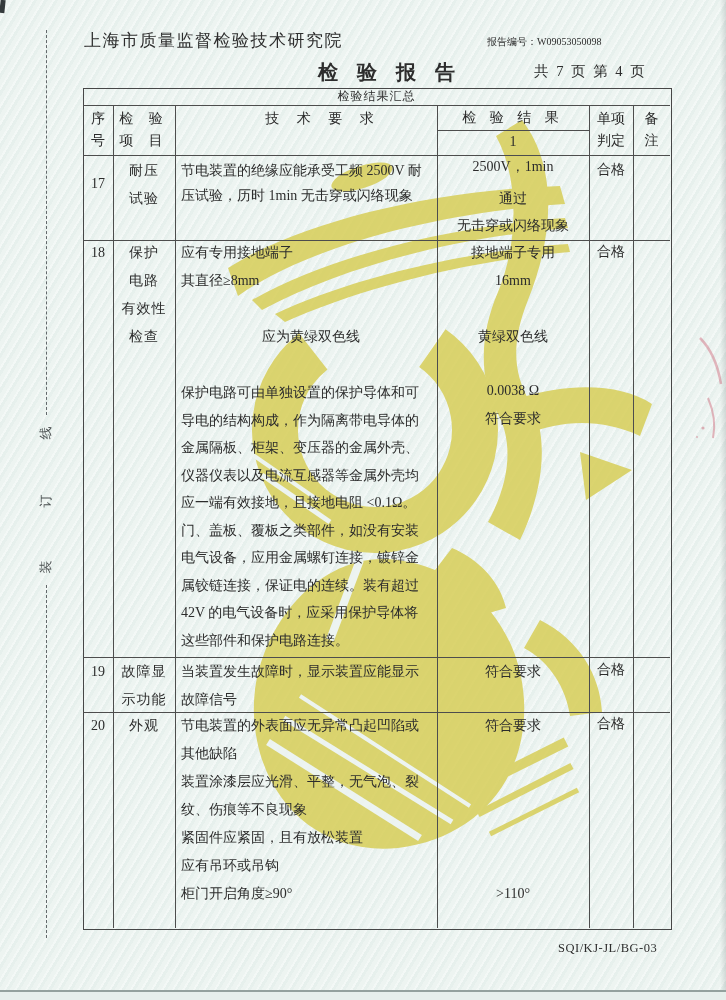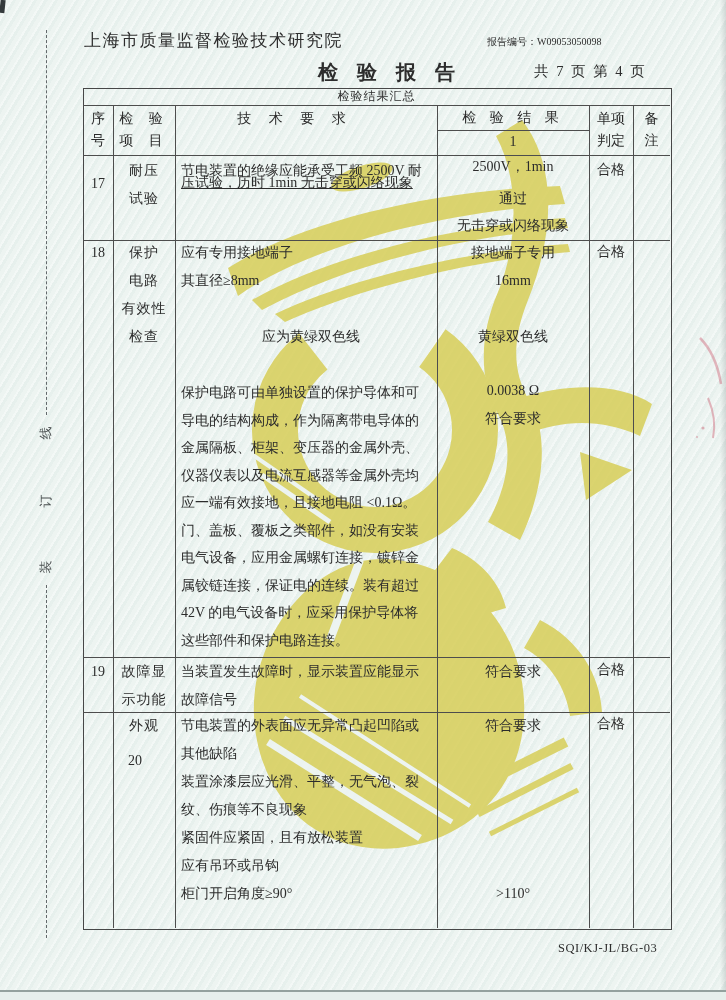--- a/index.html
+++ b/index.html
@@ -112,33 +112,33 @@
   <div class="vl" style="left:437px;top:105px;height:823px;"></div>
   <div class="vl" style="left:589px;top:105px;height:823px;"></div>
   <div class="vl" style="left:633px;top:105px;height:823px;"></div>
 
   <div class="ln caption" style="left:83px;top:89px;width:587px;text-align:center;height:15px;line-height:15px;">检验结果汇总</div>
 
   <div class="ln hdr" style="left:83px;top:109px;width:30px;text-align:center;">序</div>
   <div class="ln hdr" style="left:83px;top:131px;width:30px;text-align:center;">号</div>
   <div class="ln hdr" style="left:113px;top:109px;width:62px;text-align:center;letter-spacing:6px;">检 验</div>
   <div class="ln hdr" style="left:113px;top:131px;width:62px;text-align:center;letter-spacing:6px;">项 目</div>
-  <div class="ln hdr" style="left:164px;top:109px;width:262px;text-align:center;letter-spacing:7px;">技 术 要 求</div>
+  <div class="ln hdr" style="left:192px;top:109px;width:262px;text-align:center;letter-spacing:7px;">技 术 要 求</div>
   <div class="ln hdr" style="left:437px;top:108px;width:152px;text-align:center;letter-spacing:5px;">检 验 结 果</div>
   <div class="ln hdr" style="left:437px;top:132px;width:152px;text-align:center;">1</div>
   <div class="ln hdr" style="left:589px;top:109px;width:44px;text-align:center;">单项</div>
   <div class="ln hdr" style="left:589px;top:131px;width:44px;text-align:center;">判定</div>
   <div class="ln hdr" style="left:633px;top:109px;width:37px;text-align:center;">备</div>
   <div class="ln hdr" style="left:633px;top:131px;width:37px;text-align:center;">注</div>
 
   <div class="ln c-no" style="top:174px;">17</div>
   <div class="ln c-item" style="top:161px;">耐压</div>
   <div class="ln c-item" style="top:189px;">试验</div>
   <div class="ln c-req" style="top:161px;">节电装置的绝缘应能承受工频 2500V 耐</div>
-  <div class="ln c-req" style="top:173px;text-decoration:underline;">压试验，历时 1min 无击穿或闪络现象</div>
+  <div class="ln c-req" style="top:186px;">压试验，历时 1min 无击穿或闪络现象</div>
   <div class="ln c-res" style="top:157px;">2500V，1min</div>
   <div class="ln c-res" style="top:189px;">通过</div>
   <div class="ln c-res" style="top:216px;">无击穿或闪络现象</div>
   <div class="ln c-ver" style="top:160px;">合格</div>
 
   <div class="ln c-no" style="top:243px;">18</div>
   <div class="ln c-item" style="top:243px;">保护</div>
   <div class="ln c-item" style="top:271px;">电路</div>
   <div class="ln c-item" style="top:299px;">有效性</div>
   <div class="ln c-item" style="top:327px;">检查</div>
@@ -163,21 +163,21 @@
   <div class="ln c-ver" style="top:242px;">合格</div>
 
   <div class="ln c-no" style="top:662px;">19</div>
   <div class="ln c-item" style="top:662px;">故障显</div>
   <div class="ln c-item" style="top:690px;">示功能</div>
   <div class="ln c-req" style="top:662px;">当装置发生故障时，显示装置应能显示</div>
   <div class="ln c-req" style="top:690px;">故障信号</div>
   <div class="ln c-res" style="top:662px;">符合要求</div>
   <div class="ln c-ver" style="top:660px;">合格</div>
 
-  <div class="ln c-no" style="top:751px;padding-left:37px;">20</div>
+  <div class="ln c-no" style="top:716px;">20</div>
   <div class="ln c-item" style="top:716px;">外观</div>
   <div class="ln c-req" style="top:716px;">节电装置的外表面应无异常凸起凹陷或</div>
   <div class="ln c-req" style="top:744px;">其他缺陷</div>
   <div class="ln c-req" style="top:772px;">装置涂漆层应光滑、平整，无气泡、裂</div>
   <div class="ln c-req" style="top:800px;">纹、伤痕等不良现象</div>
   <div class="ln c-req" style="top:828px;">紧固件应紧固，且有放松装置</div>
   <div class="ln c-req" style="top:856px;">应有吊环或吊钩</div>
   <div class="ln c-req" style="top:884px;">柜门开启角度≥90°</div>
   <div class="ln c-res" style="top:716px;">符合要求</div>
   <div class="ln c-res" style="top:884px;">&gt;110°</div>

